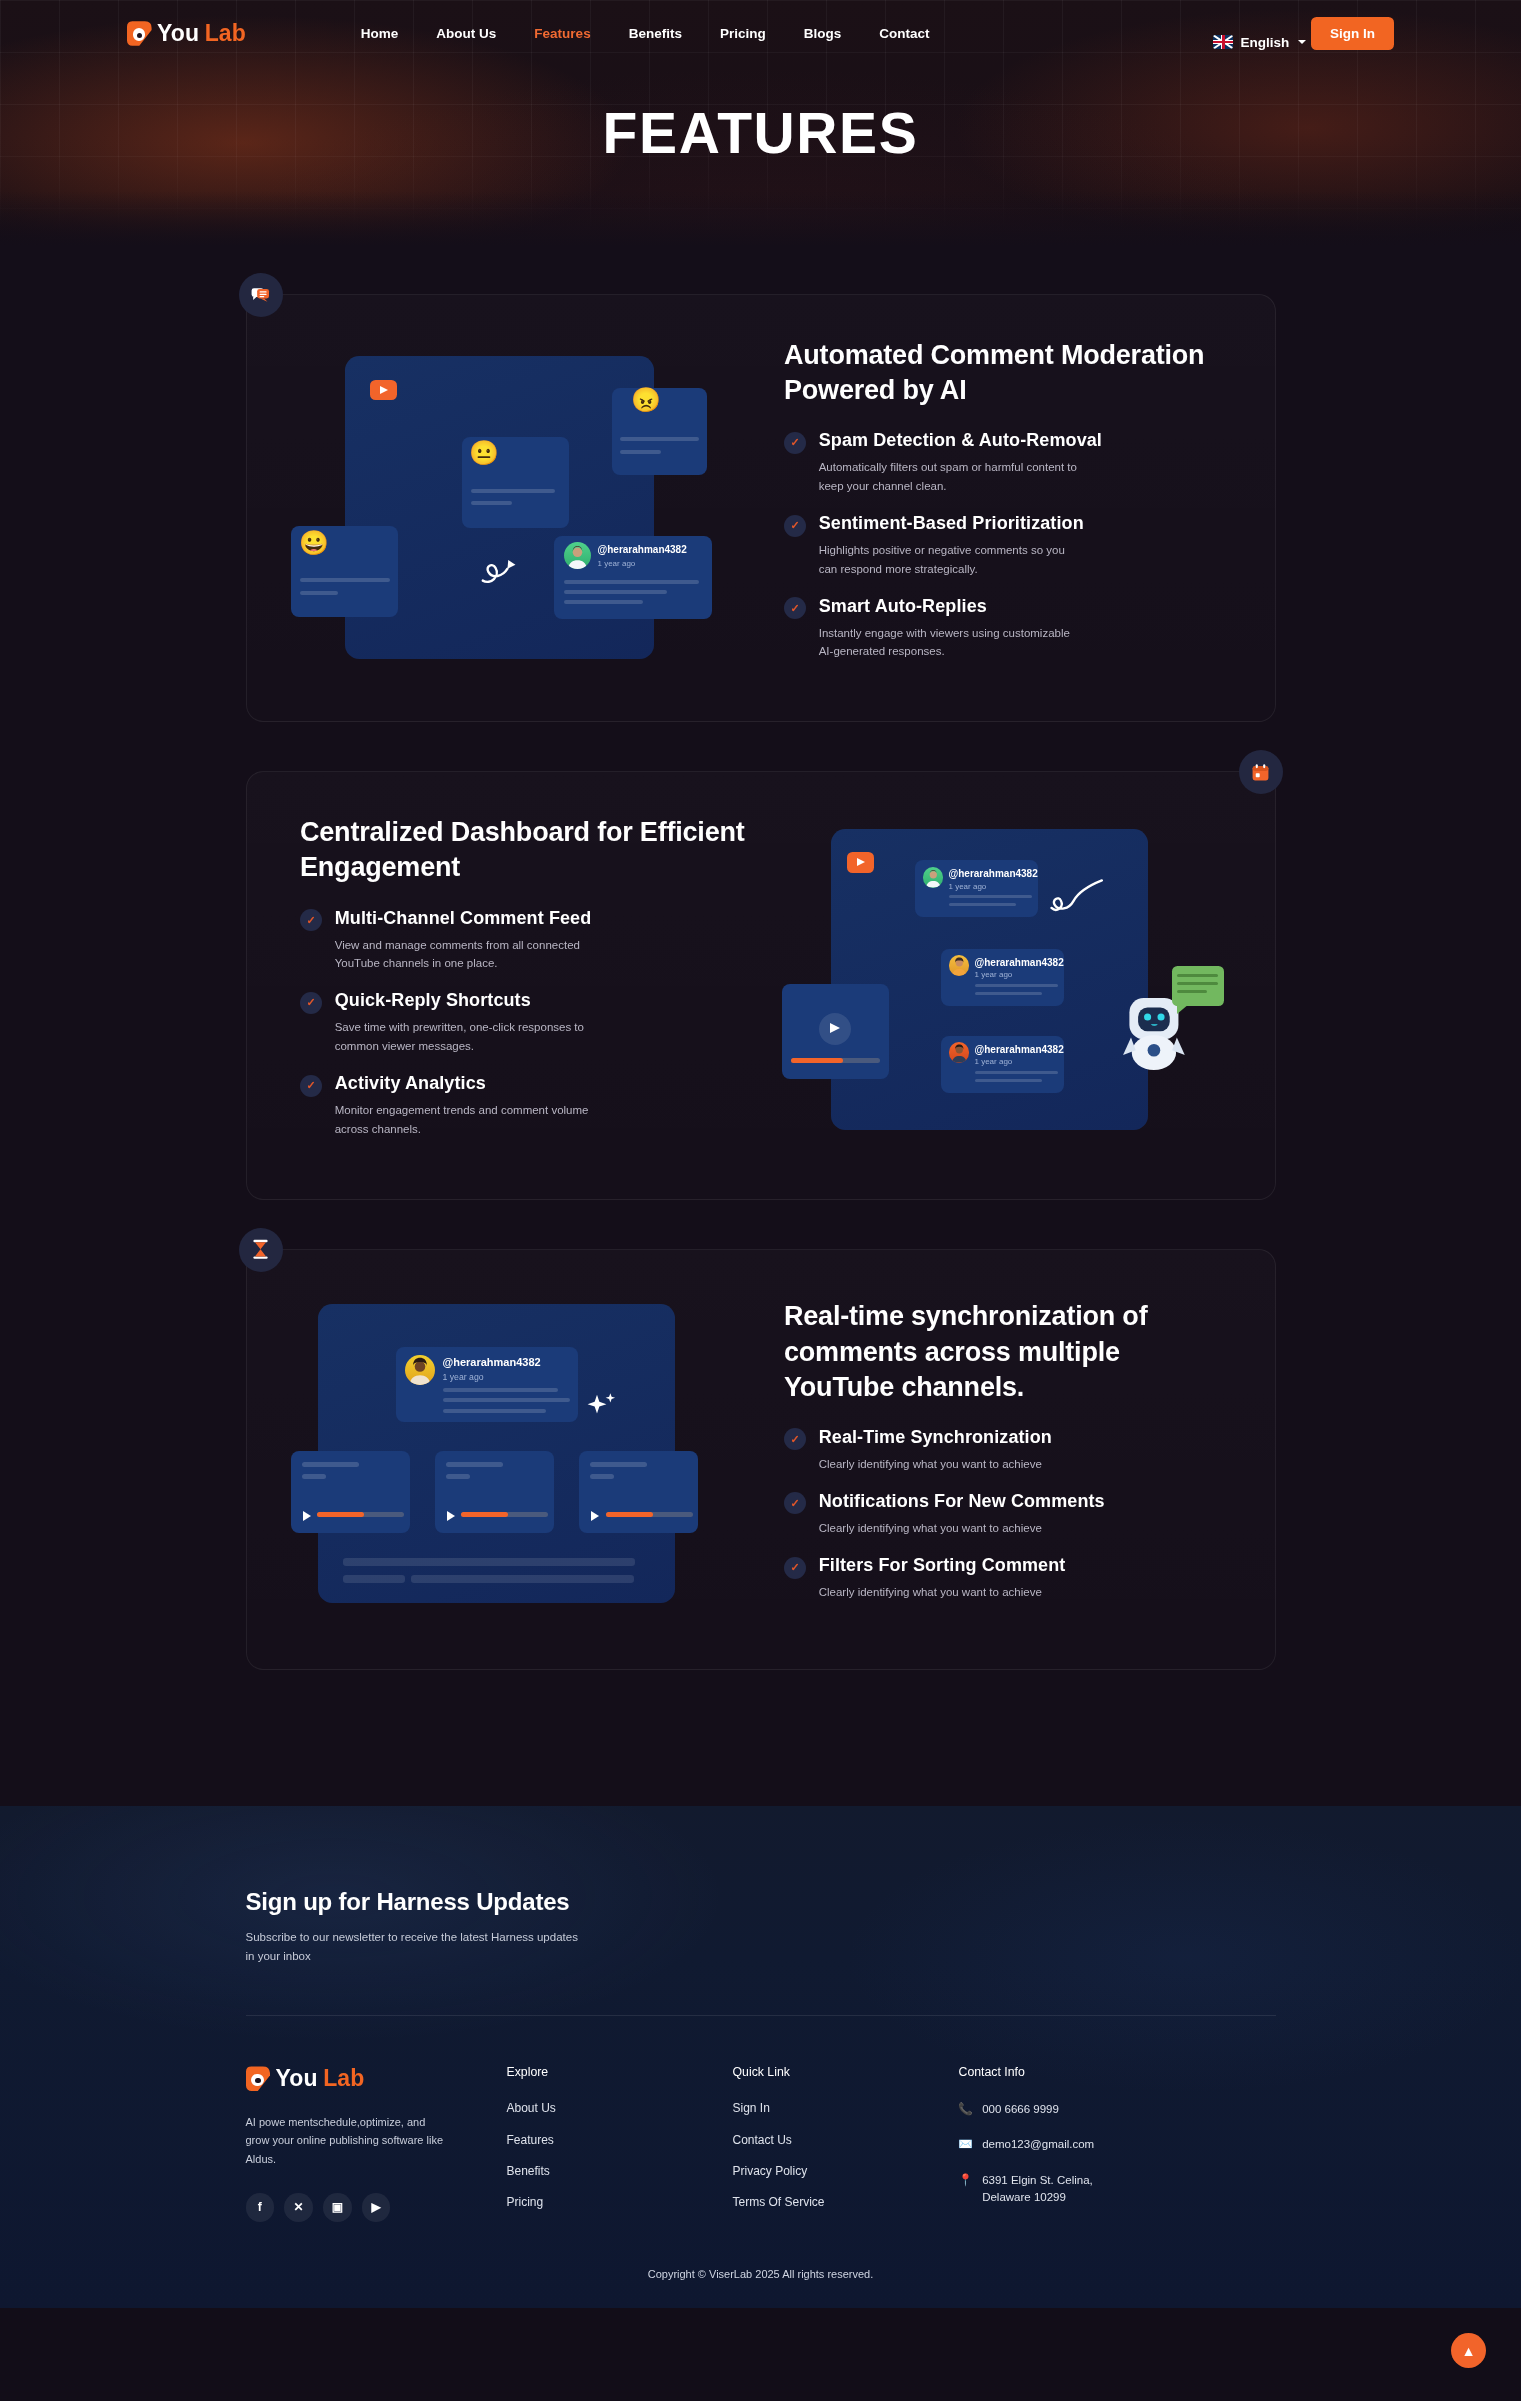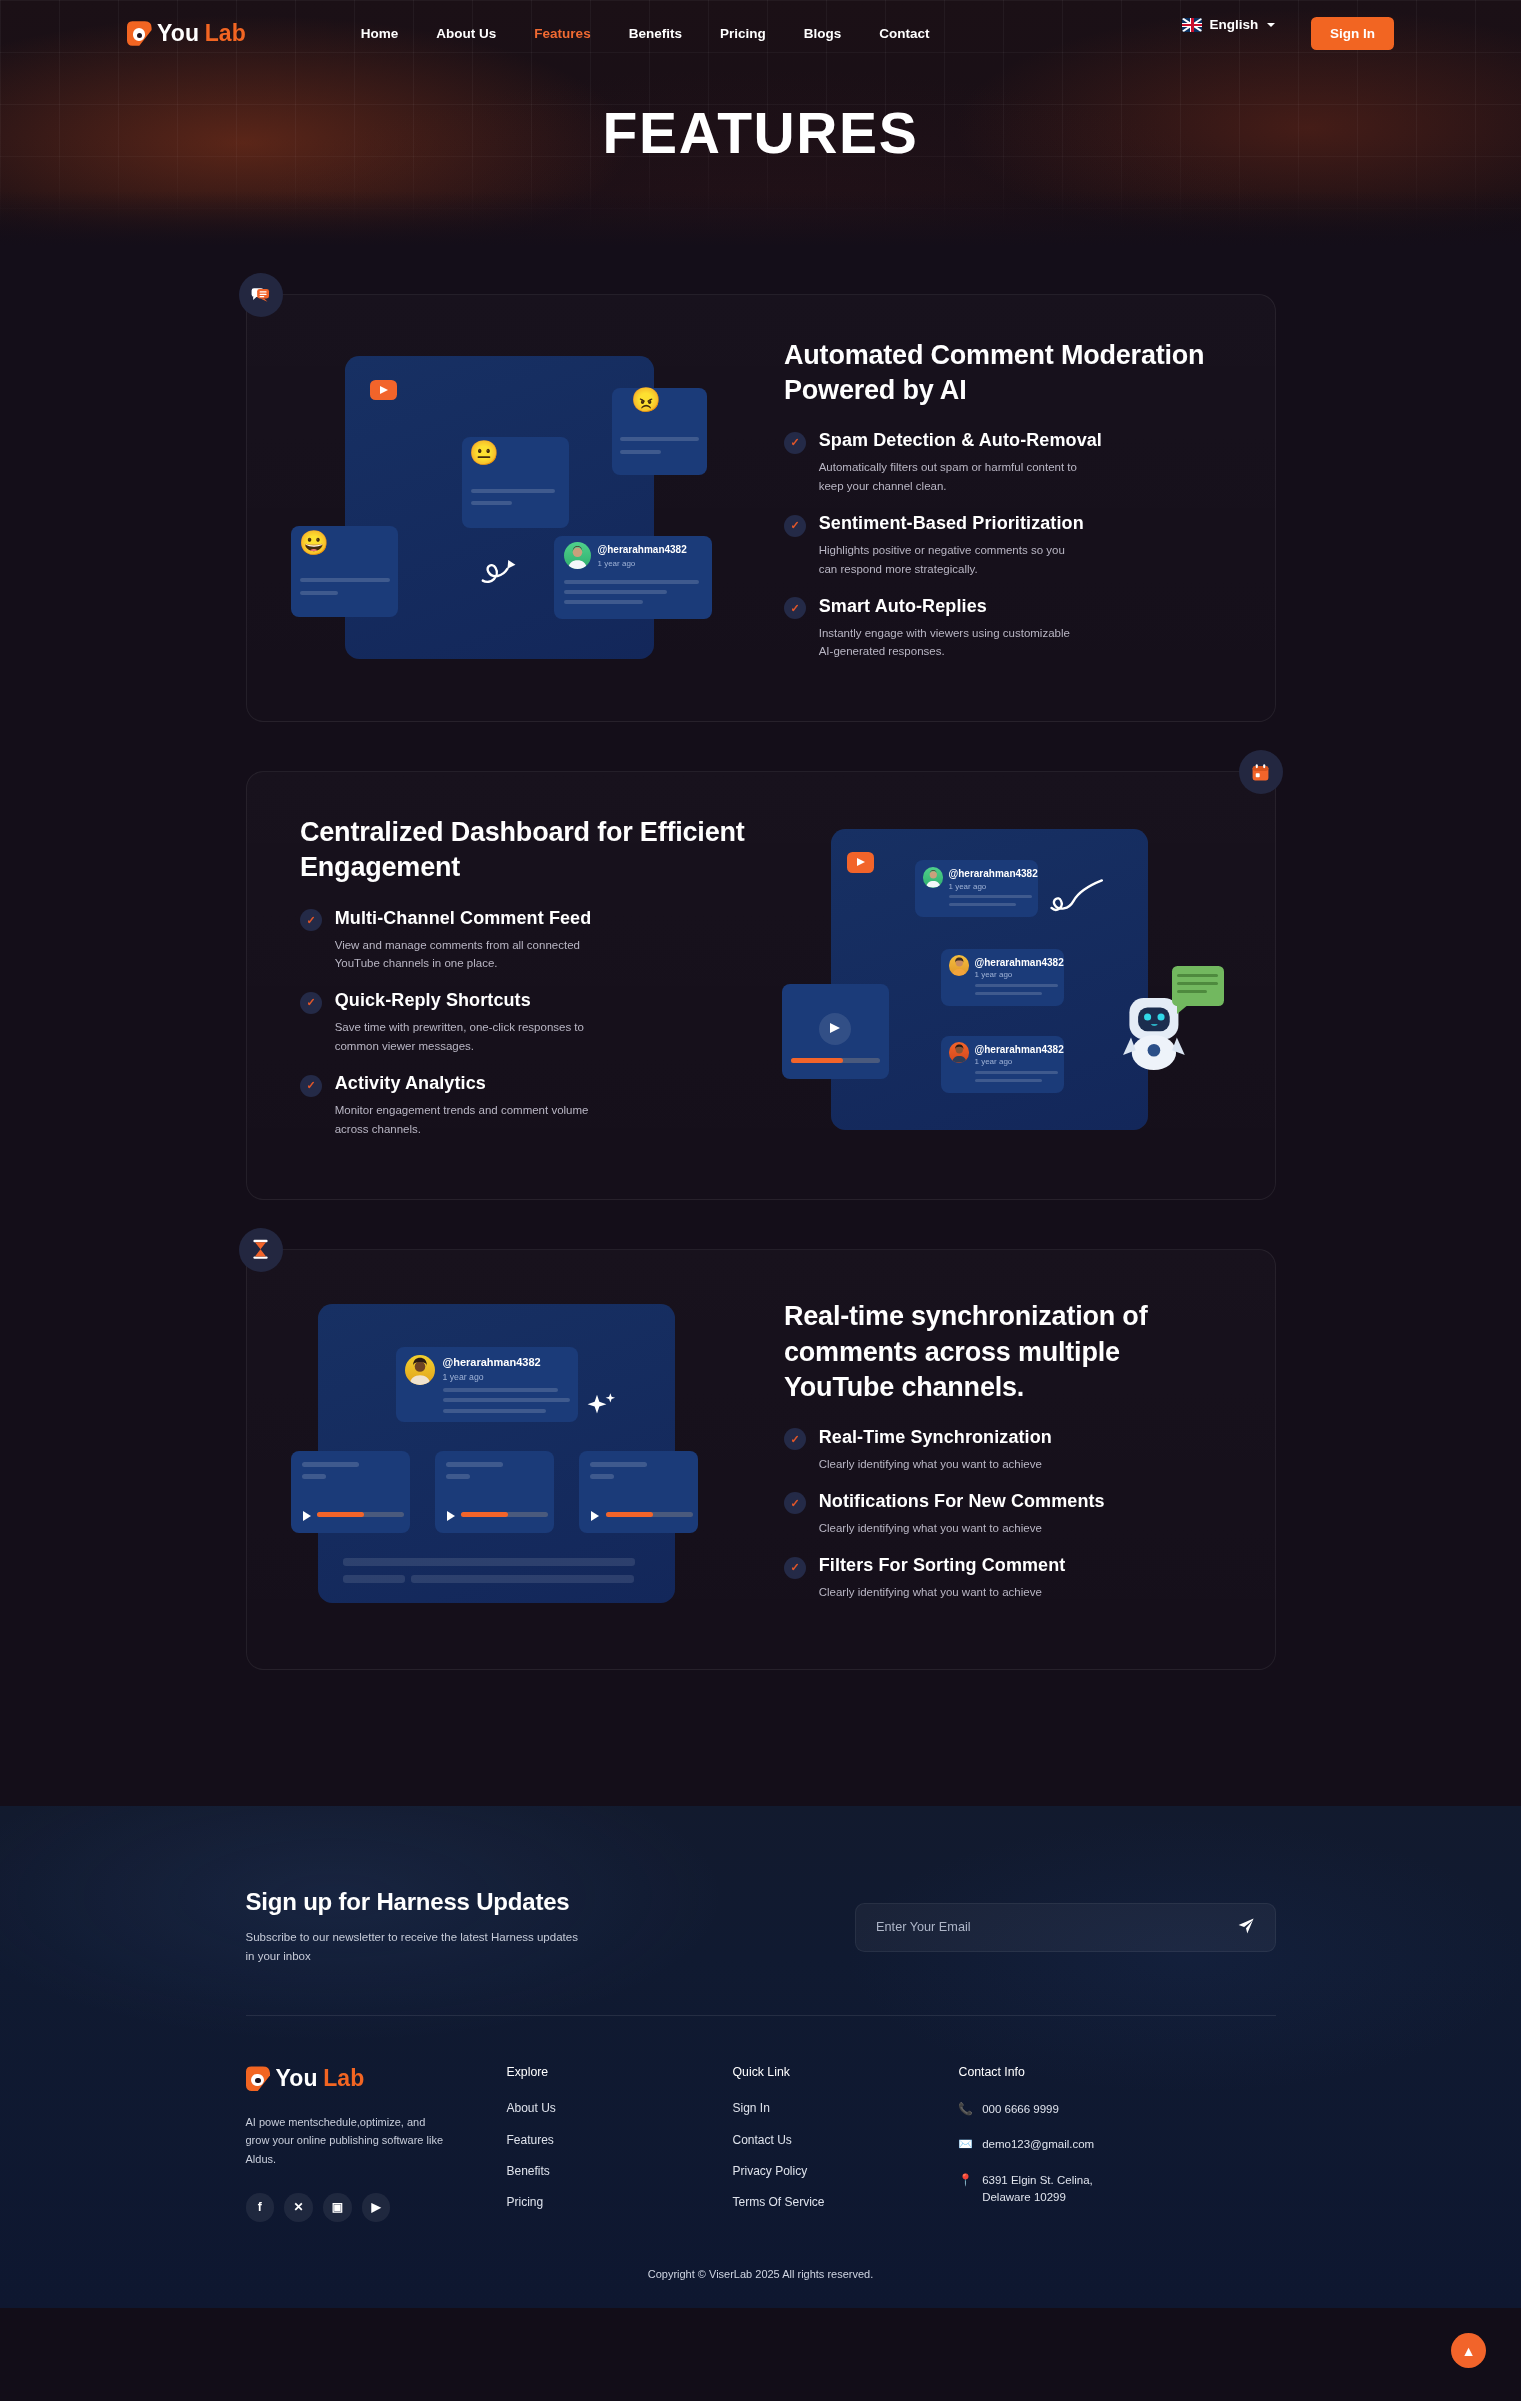--- a/index.html
+++ b/index.html
@@ -33,21 +33,21 @@
   .brand .mark .tri{position:absolute;inset:0;background:#f26522;
     clip-path:polygon(0 0,100% 0,100% 36%,50% 100%,0 100%);border-radius:5.5px 7.1px 3.2px 5.5px}
   .brand .mark .lens{position:absolute;left:5.5px;top:7.1px;width:12.7px;height:12.7px;border-radius:50%;
     background:#fff;border:2.4px solid #fff}
   .brand .mark .lens:after{content:"";position:absolute;left:2.4px;top:2.4px;width:5.5px;height:5.5px;border-radius:50%;background:#1c1320}
   .brand .w{color:#fff}
   .brand .o{color:#f26522}
   .navlinks{display:flex;gap:38px;margin-left:115px;font-size:13.5px}
   .navlinks a{color:#ffffff;text-decoration:none;font-weight:600}
   .navlinks a.active{color:#f06a32}
-  .navright{margin-left:auto;display:flex;align-items:flex-start;gap:36px}
+  .navright{margin-left:auto;display:flex;align-items:flex-end;gap:5px}
   .lang{display:flex;align-items:center;gap:7.1px;font-size:13.5px;font-weight:600}
   .flag{width:20px;height:13.5px;border-radius:2.4px;position:relative;overflow:hidden;background:#0a3161;flex:none}
   .flag i{position:absolute;background:#fff}
   .flag .d1{width:24.6px;height:2.4px;left:-2.4px;top:5.5px;transform:rotate(34deg)}
   .flag .d2{width:24.6px;height:2.4px;left:-2.4px;top:5.5px;transform:rotate(-34deg)}
   .flag .h{width:100%;height:4px;left:0;top:4.8px}
   .flag .v{width:4px;height:100%;left:8px;top:0}
   .flag .hr{width:100%;height:2.4px;left:0;top:5.5px;background:#c8102e}
   .flag .vr{width:2.4px;height:100%;left:8.7px;top:0;background:#c8102e}
   .caret{width:0;height:0;border-left:4px solid transparent;border-right:4px solid transparent;border-top:4.8px solid #fff;margin-left:1.6px}
@@ -450,28 +450,20 @@
     </div>
   </section>
 
   <section class="footwrap">
 
     <div class="news">
       <div class="newsleft">
         <div class="newstitle">Sign up for Harness Updates</div>
         <div class="newssub">Subscribe to our newsletter to receive the latest Harness updates in your inbox</div>
       </div>
-      <div class="newsform">
-        <input type="text" placeholder="Enter Your Email" style="">
-        <button class="sendbtn">
-          <svg width="17.4" height="17.4" viewBox="0 0 22 22" aria-hidden="true">
-            <path d="M21 2L2 10l7 2.6L20 4l-8.6 10.2L13 21z" fill="#fff"></path>
-          </svg>
-        </button>
-      </div>
     </div>
 
     <div class="divider"></div>
 
     <div class="foot">
       <div class="fcol1">
         <div class="brand">
           <span class="mark">
             <span class="tri"></span>
               <span class="lens"></span>

